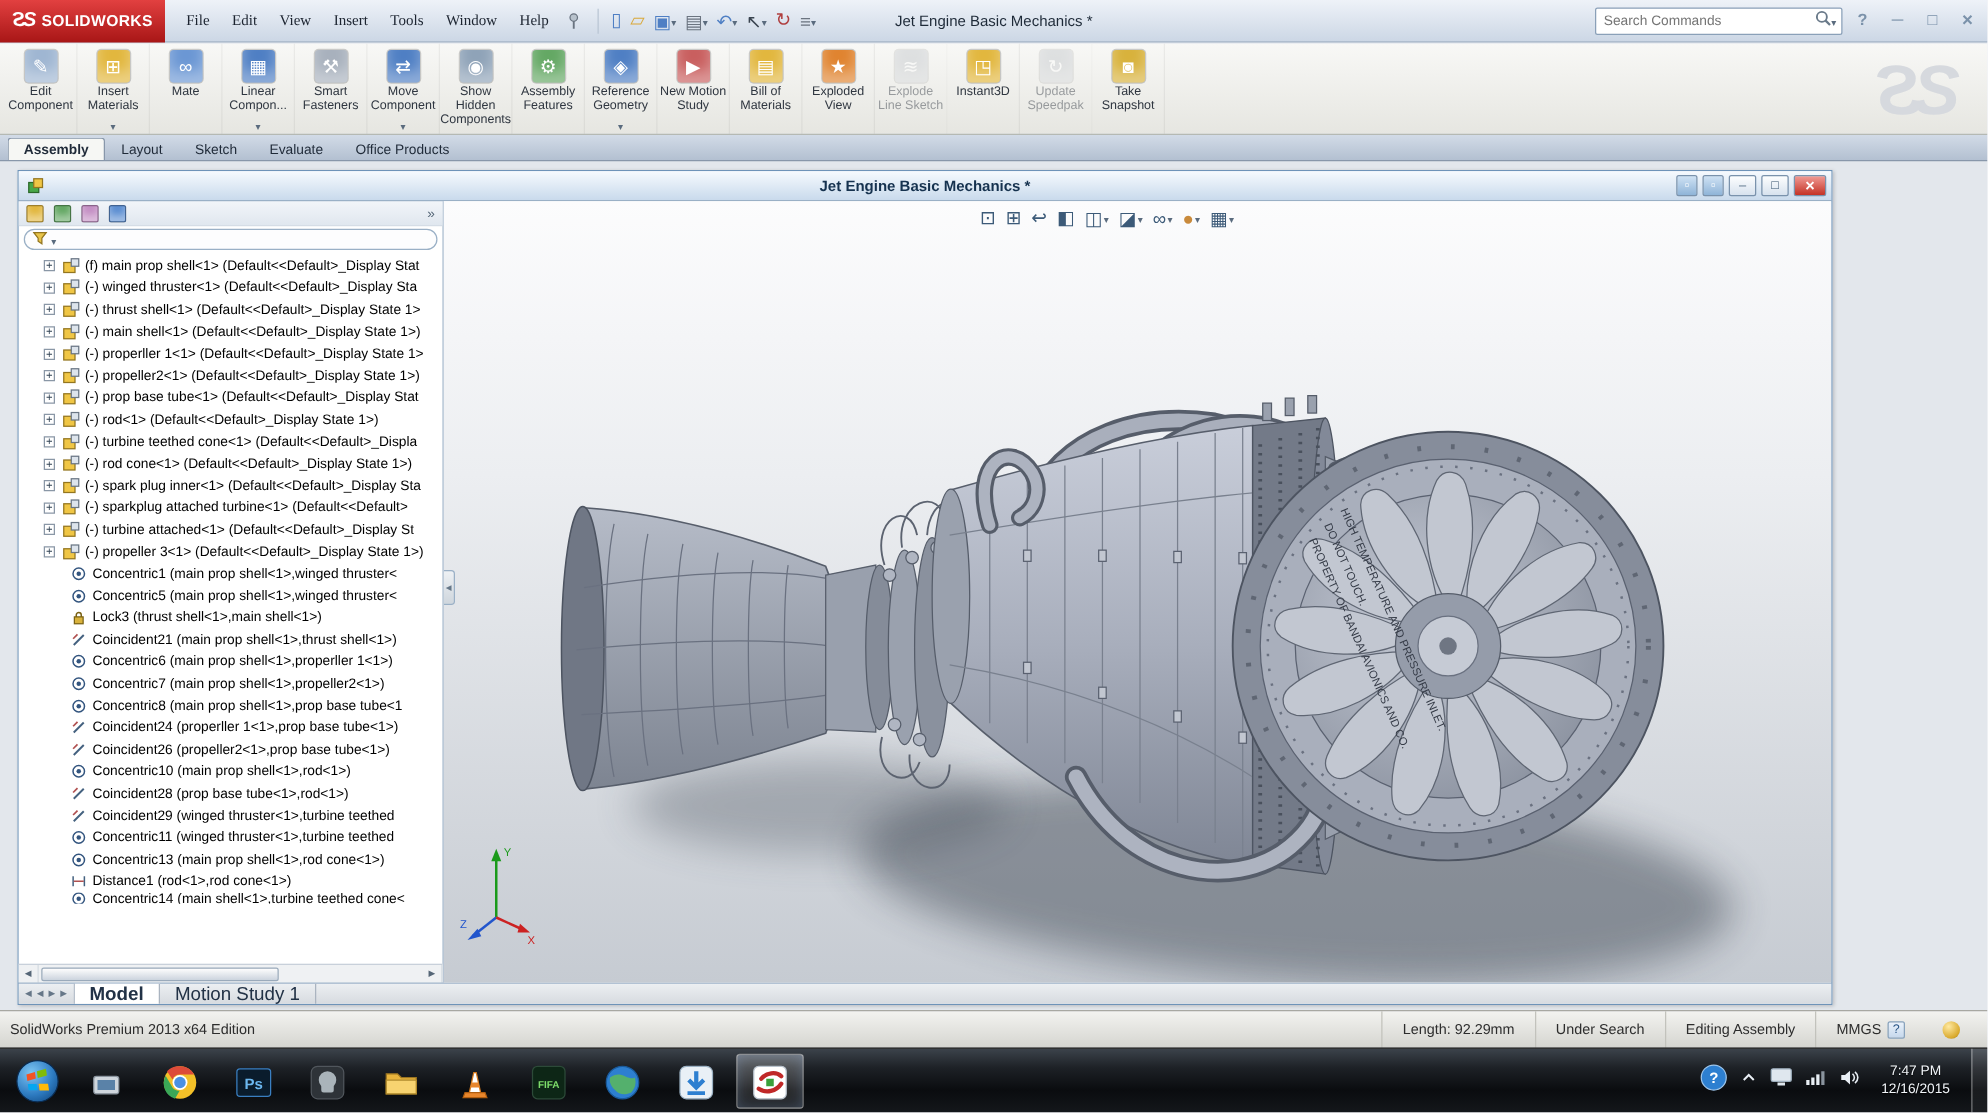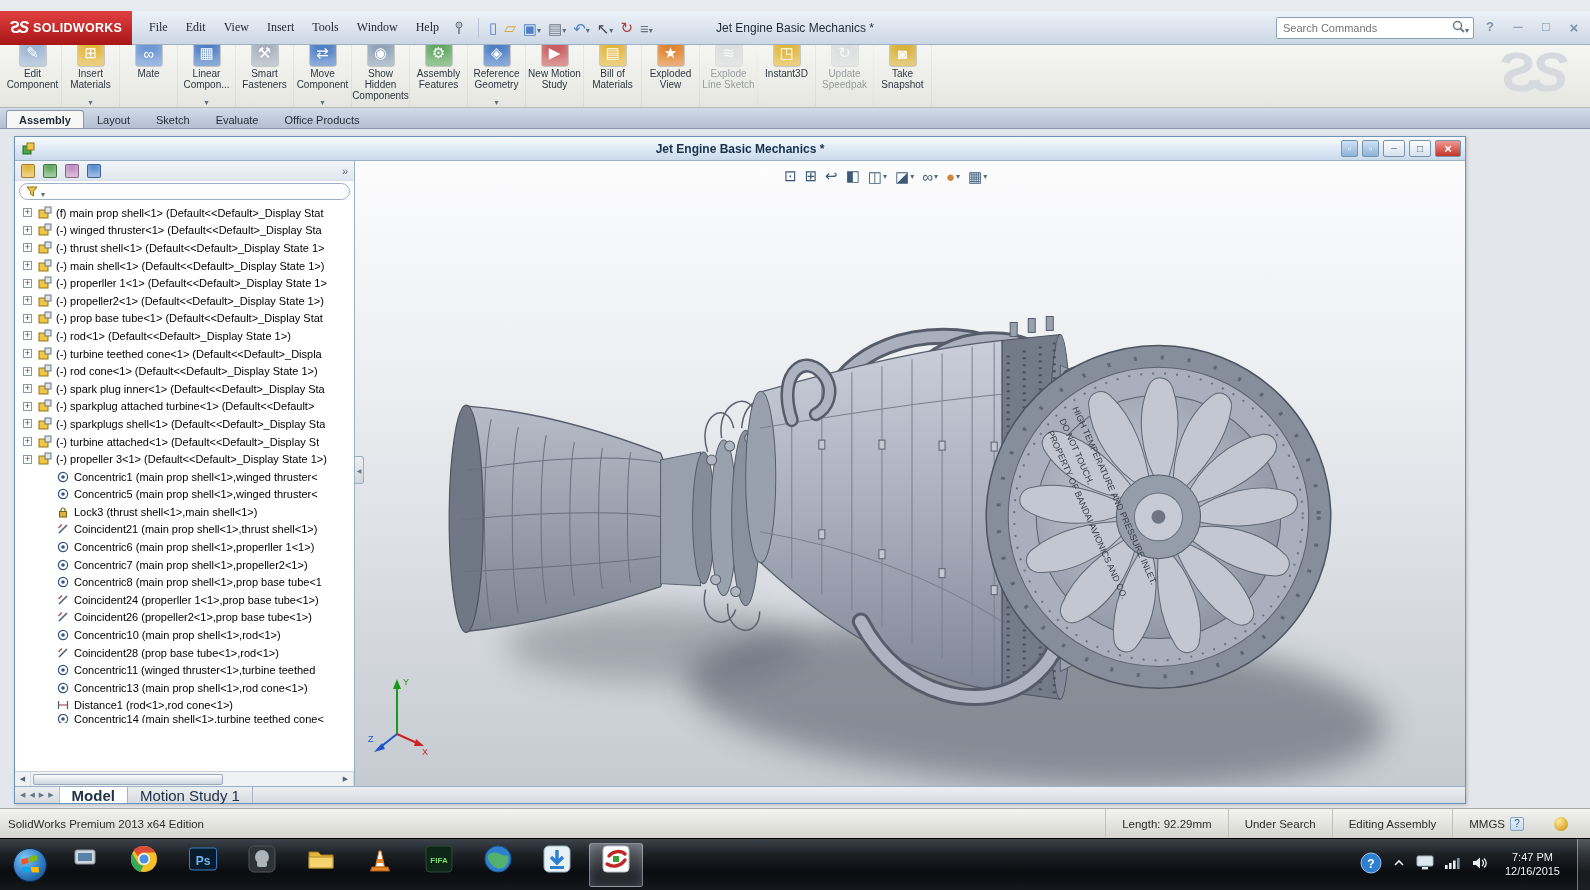--- a/index.html
+++ b/index.html
@@ -1,20 +1,20 @@
 <!DOCTYPE html>
 <html><head>
 <meta charset="utf-8">
 <style>
   html,body{margin:0;padding:0;}
   body{width:1590px;height:890px;overflow:hidden;font-family:"Liberation Sans",sans-serif;background:#e7eaef;position:relative;}
   *{box-sizing:border-box;}
 
   
-  .titlebar{position:absolute;left:0;top:0;width:1590px;height:34px;background:linear-gradient(#eef2f8,#ccd7e5);border-bottom:1px solid #9fb0c4;display:flex;align-items:center;z-index:20;margin-top:11px;}
+  .titlebar{position:absolute;left:0;top:0;width:1590px;height:34px;background:linear-gradient(#eef2f8,#ccd7e5);border-bottom:1px solid #9fb0c4;display:flex;align-items:center;z-index:20;}
   .logo{width:132px;height:34px;background:linear-gradient(#e24040,#a81616);color:#fff;display:flex;align-items:center;justify-content:center;gap:4px;}
   .ds-mark{font-weight:bold;font-style:italic;font-size:16px;line-height:16px;display:flex;}
   .ds-mark::before{content:'S';display:inline-block;transform:scaleX(-1);}
   .ds-mark::after{content:'S';margin-left:-2px;}
   .brand{font-weight:bold;font-size:12.5px;letter-spacing:.3px;}
   .menubar{display:flex;margin-left:8px;}
   .menu-item{padding:3px 9px;font-size:12px;color:#1c2430;cursor:default;font-family:Liberation Serif, serif;}
   .pin-icon{margin:0 6px;display:flex;align-items:center;}
   .tb{display:flex;align-items:center;margin-left:8px;gap:3px;border-left:1px solid #b9c5d4;padding-left:8px;}
   .tb-btn{display:flex;align-items:flex-end;padding:1px 2px;border-radius:2px;}
@@ -66,21 +66,21 @@
   .doc-main{flex:1;display:flex;min-height:0;}
 
   
   .tree-panel{width:340px;flex:none;border-right:1px solid #9ab0c6;display:flex;flex-direction:column;background:#fff;}
   .tree-toolbar{height:20px;flex:none;display:flex;align-items:center;gap:8px;padding:0 6px;border-bottom:1px solid #d5dde6;background:linear-gradient(#f2f5f9,#e0e7ef);}
   .ptab{width:14px;height:14px;border-radius:2px;border:1px solid rgba(0,0,0,.3);box-shadow:inset 0 -5px 5px rgba(255,255,255,.4);}
   .chev{margin-left:auto;color:#567;font-size:11px;}
   .chev::before{content:'»';}
   .filter-row{height:17px;flex:none;margin:2px 4px;border:1px solid #9ab0c6;border-radius:9px;display:flex;align-items:center;padding:0 6px;gap:3px;background:#fdfdfe;}
   .tree{flex:1;overflow:hidden;padding-top:2px;}
-  .trow{height:17.6px;display:flex;align-items:center;font-size:11px;white-space:nowrap;padding-left:8px;color:#000;overflow:hidden;}
+  .trow{height:17.6px;display:flex;align-items:center;font-size:11px;white-space:nowrap;padding-left:20px;color:#000;overflow:hidden;}
   .expander{width:9px;height:9px;border:1px solid #8a97a6;background:#fff;font-size:9px;line-height:7px;text-align:center;margin-right:5px;color:#345;flex:none;}
   .expander::before{content:'+';}
   .expander.open::before{content:'−';}
   .ticon{width:15px;height:15px;margin-right:4px;flex:none;display:flex;align-items:center;justify-content:center;}
   .trow.mate{padding-left:40px;}
   .trow.partial{height:9px;}
   .tlabel{overflow:hidden;}
   .tree-hscroll{height:15px;flex:none;border-top:1px solid #c8d0da;background:#eff1f3;display:flex;align-items:center;}
   .hs-btn{width:16px;height:14px;color:#567;font-size:7px;display:flex;align-items:center;justify-content:center;border-right:1px solid #d5dbe2;}
   .hs-left::before{content:'◀';}
@@ -110,21 +110,21 @@
   .sb-right{margin-left:auto;display:flex;align-items:center;height:100%;}
   .sb-item{padding:0 16px;border-left:1px solid #c2c2bc;height:100%;display:flex;align-items:center;gap:5px;}
   .q-box{width:14px;height:14px;background:linear-gradient(#eaf2fb,#c6d8ec);border:1px solid #87a2bd;font-size:10px;color:#2a5687;display:flex;align-items:center;justify-content:center;border-radius:2px;}
   .q-box::before{content:'?';}
   .sb-sphere{width:14px;height:14px;border-radius:50%;background:radial-gradient(circle at 35% 30%,#ffe9a0,#d9a92c 70%,#8a6a12);margin:0 14px;}
 
   
   .taskbar{position:absolute;left:0;top:838px;width:1590px;height:52px;background:linear-gradient(#3c434b,#1d2126 30%,#0a0c0f 65%,#14171b);border-top:1px solid #000;display:flex;align-items:center;}
   .start-btn{width:44px;height:44px;margin:0 6px 0 8px;display:flex;align-items:center;justify-content:center;border-radius:50%;}
   .task-items{display:flex;gap:5px;align-items:center;}
-  .task-btn{width:54px;height:44px;border-radius:3px;display:flex;align-items:flex-start;justify-content:center;border:1px solid transparent;}
+  .task-btn{width:54px;height:44px;border-radius:3px;display:flex;align-items:flex-end;justify-content:center;border:1px solid transparent;}
   .task-btn.active{background:linear-gradient(rgba(255,255,255,.28),rgba(255,255,255,.07));border-color:rgba(255,255,255,.4);box-shadow:inset 0 0 10px rgba(160,200,255,.25);}
   .tray{margin-left:auto;display:flex;align-items:center;gap:9px;height:100%;}
   .tray-btn{display:flex;align-items:center;justify-content:center;}
   .clock{text-align:center;color:#f0f4f8;font-size:11px;line-height:13.5px;padding:0 8px;text-shadow:0 1px 1px #000;}
   .show-desktop{width:13px;height:52px;border-left:1px solid rgba(255,255,255,.4);background:linear-gradient(rgba(255,255,255,.12),rgba(255,255,255,.03));}
 </style>
 </head>
 <body>
 
 <div class="titlebar">
@@ -535,30 +535,20 @@
                 <span class="expander"></span>
                 <span class="ticon">
                   <svg width="14" height="14">
                     <rect x="1" y="4" width="9" height="8" fill="#f0c645" stroke="#93751f"></rect>
                     <rect x="7" y="1" width="6" height="6" fill="#dde4ec" stroke="#6a7684"></rect>
                   </svg>
                 </span>
                 <span class="tlabel">(-) sparkplug attached turbine&lt;1&gt; (Default&lt;&lt;Default&gt;</span>
               </div>
 
-              <div class="trow">
-                <span class="expander"></span>
-                <span class="ticon">
-                  <svg width="14" height="14">
-                    <rect x="1" y="4" width="9" height="8" fill="#f0c645" stroke="#93751f"></rect>
-                    <rect x="7" y="1" width="6" height="6" fill="#dde4ec" stroke="#6a7684"></rect>
-                  </svg>
-                </span>
-                <span class="tlabel">(-) sparkplugs shell&lt;1&gt; (Default&lt;&lt;Default&gt;_Display Sta</span>
-              </div>
 
               <div class="trow">
                 <span class="expander"></span>
                 <span class="ticon">
                   <svg width="14" height="14">
                     <rect x="1" y="4" width="9" height="8" fill="#f0c645" stroke="#93751f"></rect>
                     <rect x="7" y="1" width="6" height="6" fill="#dde4ec" stroke="#6a7684"></rect>
                   </svg>
                 </span>
                 <span class="tlabel">(-) turbine attached&lt;1&gt; (Default&lt;&lt;Default&gt;_Display St</span>
@@ -680,20 +670,29 @@
               <div class="trow mate">
                 <span class="ticon">
                   <svg width="12" height="12">
                     <line x1="2" y1="10" x2="10" y2="2" stroke="#44617f" stroke-width="1.6"></line>
                     <line x1="1.5" y1="5" x2="5" y2="1.5" stroke="#b05050" stroke-width="1.4"></line>
                   </svg>
                 </span>
                 <span class="tlabel">Coincident28 (prop base tube&lt;1&gt;,rod&lt;1&gt;)</span>
               </div>
 
+              <div class="trow mate">
+                <span class="ticon">
+                  <svg width="12" height="12">
+                    <line x1="2" y1="10" x2="10" y2="2" stroke="#44617f" stroke-width="1.6"></line>
+                    <line x1="1.5" y1="5" x2="5" y2="1.5" stroke="#b05050" stroke-width="1.4"></line>
+                  </svg>
+                </span>
+                <span class="tlabel">Coincident29 (winged thruster&lt;1&gt;,turbine teethed</span>
+              </div>
 
               <div class="trow mate">
                 <span class="ticon">
                   <svg width="12" height="12">
                     <circle cx="6" cy="6" r="4.6" fill="none" stroke="#33557f" stroke-width="1.2"></circle>
                     <circle cx="6" cy="6" r="1.8" fill="#33557f"></circle>
                   </svg>
                 </span>
                 <span class="tlabel">Concentric11 (winged thruster&lt;1&gt;,turbine teethed</span>
               </div>

